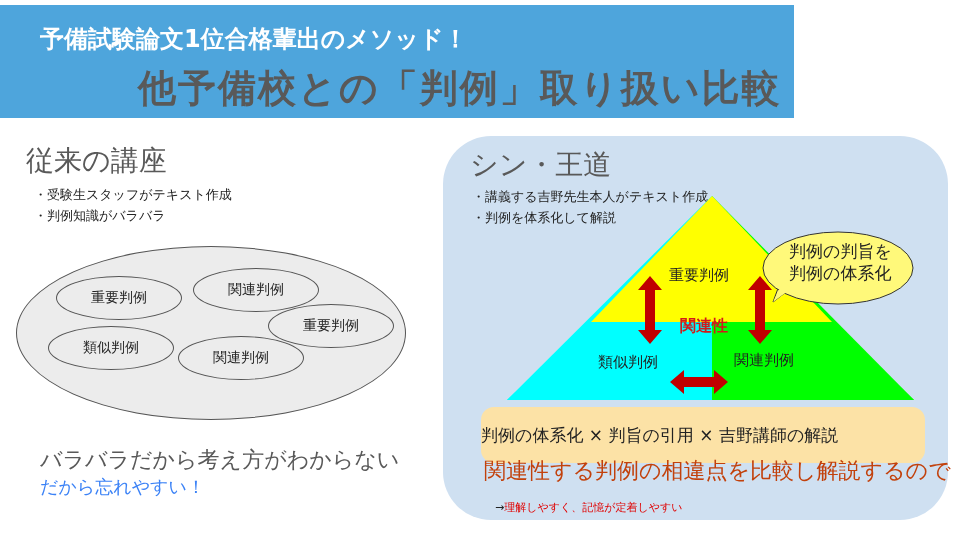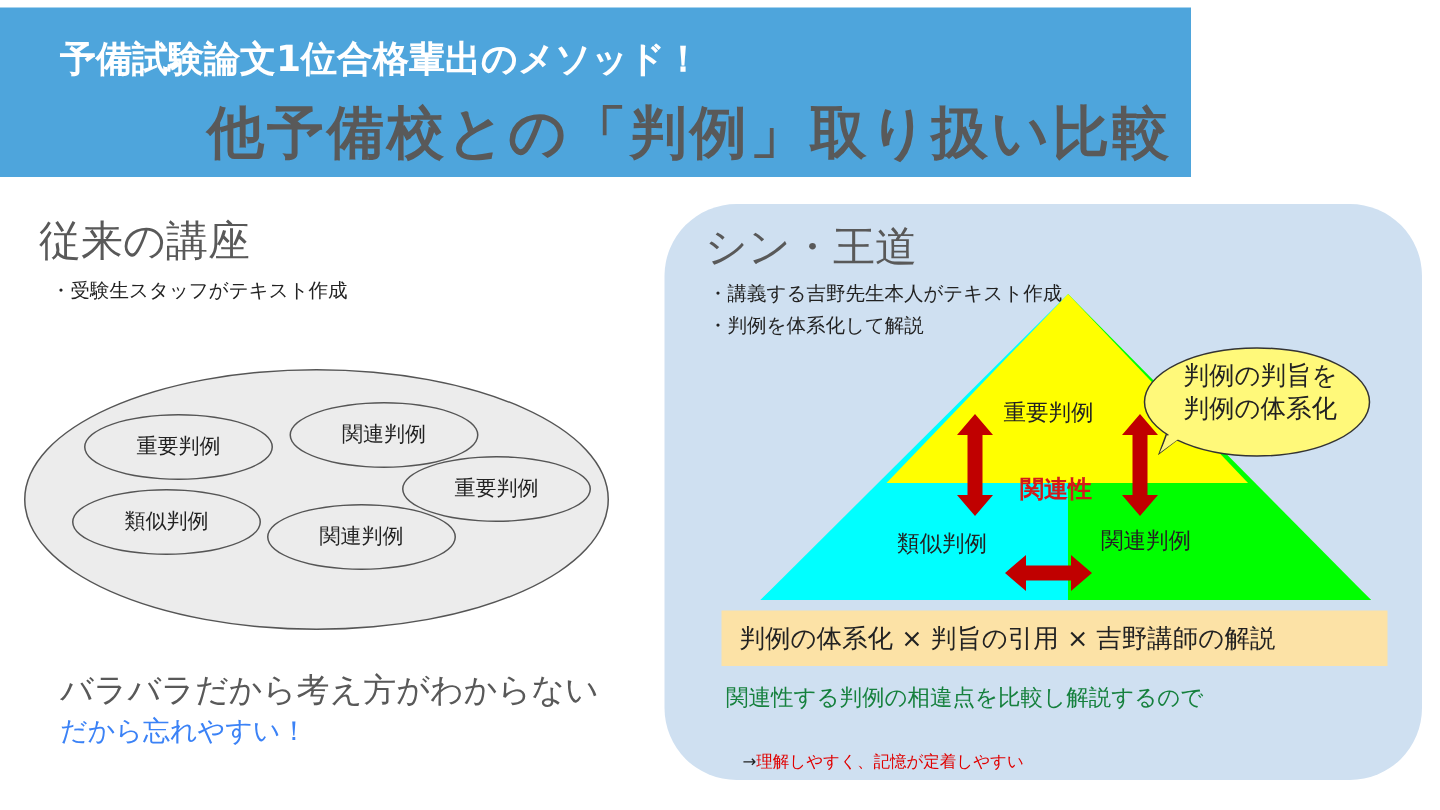--- a/index.html
+++ b/index.html
@@ -23,37 +23,38 @@
   .left-foot2 { position:absolute; left:40px; top:475px; font-size:18px; color:#3b82f6; }
 
   .panel { position:absolute; left:443px; top:136px; width:505px; height:384px; border-radius:48px; background:#cfe0f1; }
   .right-title { position:absolute; left:470px; top:146px; font-size:28px; color:#595959; }
 
   .pyramid { position:absolute; left:0; top:0; }
   .pyr-label { position:absolute; font-size:15px; color:#222; white-space:nowrap; }
   .rel-label { position:absolute; left:680px; top:316px; font-size:16px; font-weight:bold; color:#d21a1a; }
   .bubble-text { position:absolute; left:789px; top:240px; font-size:17px; color:#222; line-height:22px; }
 
-  .summary-box { position:absolute; left:481px; top:407px; width:444px; height:37px; background:#fce2a6;
-                 display:flex; align-items:center; padding-left:12px; box-sizing:border-box; font-size:17px; color:#222; }
-  .right-foot1 { position:absolute; left:484px; top:456px; font-size:15px; color:#15803d; white-space:nowrap; }
+  .summary-box { position:absolute; left:481px; top:407px; width:444px; height:56px; background:#fce2a6;
+                 display:flex; align-items:center; box-sizing:border-box; font-size:17px; color:#222;border-radius:13px; }
+  .right-foot1 { position:absolute; left:484px; top:456px; font-size:22px; color:#c2410c; white-space:nowrap; }
   .right-foot2 { position:absolute; left:484px; top:500px; font-size:11px; color:#222; white-space:nowrap;margin-left:11px; }
   .right-foot2 .red { color:#e00000; }
 </style>
 </head>
 <body>
 
 <div class="header">
   <div class="sub">予備試験論文1位合格輩出のメソッド！</div>
   <div class="main">他予備校との「判例」取り扱い比較</div>
 </div>
 
 <div class="left-title">従来の講座</div>
 <div class="bullets" style="left:34px; top:184px;">
   <div>・受験生スタッフがテキスト作成</div>
+  <div>・判例知識がバラバラ</div>
 </div>
 
 <div class="big-ellipse"></div>
 <div class="small-ellipse" style="left:56px; top:276px;">
     <span>重要判例</span>
   </div>
 <div class="small-ellipse" style="left:193px; top:268px;">
     <span>関連判例</span>
   </div>
 <div class="small-ellipse" style="left:268px; top:304px;">

